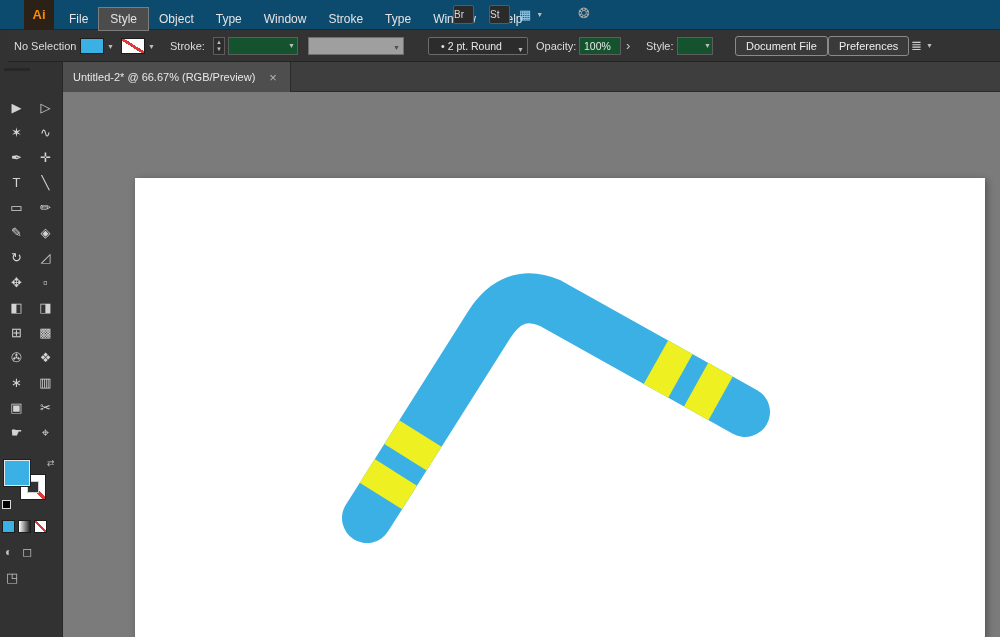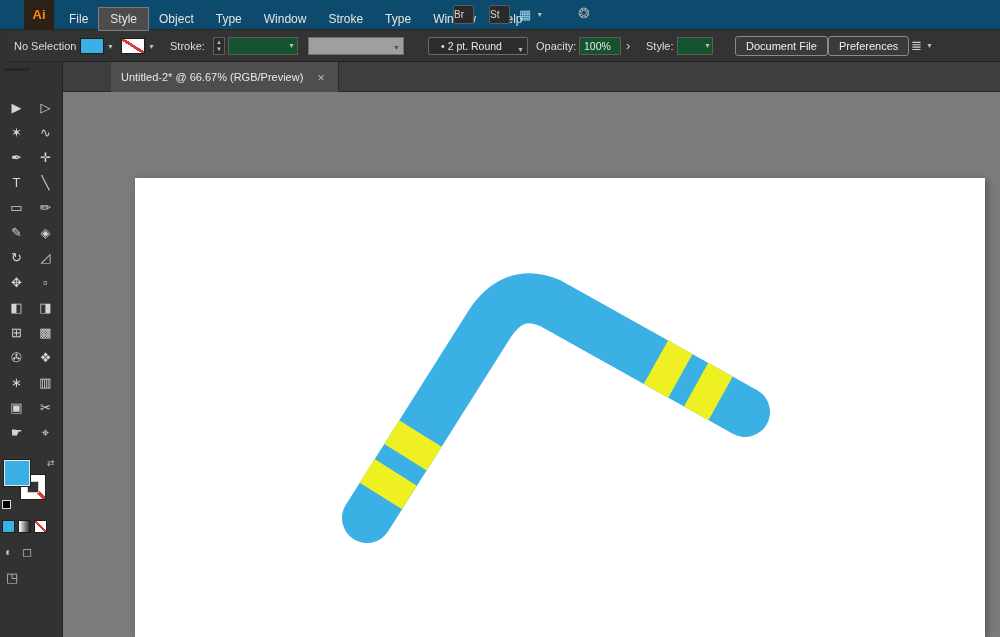--- a/index.html
+++ b/index.html
@@ -53,21 +53,21 @@
          border:1px solid #8a8a8a; border-radius:3px; color:#eeeeee; font-size:11px;
          line-height:18px; }
   .align-group { position:absolute; left:903px; top:8px; display:flex; gap:4px;
                  align-items:center; color:#cfcfcf; font-size:13px; }
 
   
   .tabstrip { position:absolute; left:63px; top:62px; width:937px; height:30px;
               background:#3e3e3e; border-bottom:1px solid #2b2b2b; z-index:4; }
   .tab { position:absolute; left:0; top:0; width:228px; height:30px; background:#4e4e4e;
          border-right:1px solid #2c2c2c; display:flex; align-items:center;
-         padding:0 10px; font-size:11px; color:#e8e8e8;margin-left:48px; }
+         padding:0 10px; font-size:11px; color:#e8e8e8; }
   .tab-close { margin-left:14px; color:#b5b5b5; font-size:13px; }
 
   
   .toolbar { position:absolute; left:0; top:62px; width:63px; height:575px;
              background:#323232; border-right:1px solid #262626; z-index:4; }
   .gripper { width:26px; height:3px; background:#272727; margin:6px 0 0 4px; }
   #tool-grid { display:grid; grid-template-columns:29px 29px; justify-content:center;
                row-gap:8px; margin-top:28px; }
   .tool { width:29px; height:17px; color:#d4d4d4; font-size:13px; text-align:center;
           line-height:17px; }

